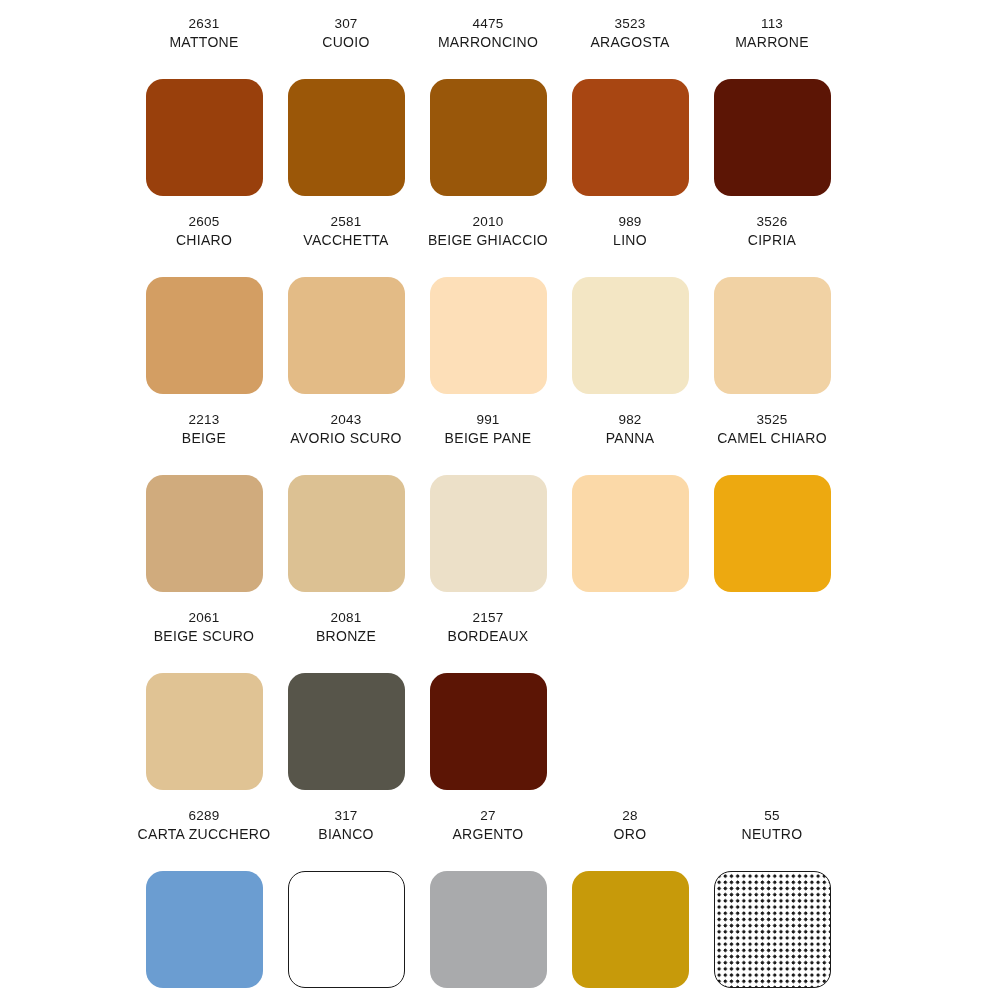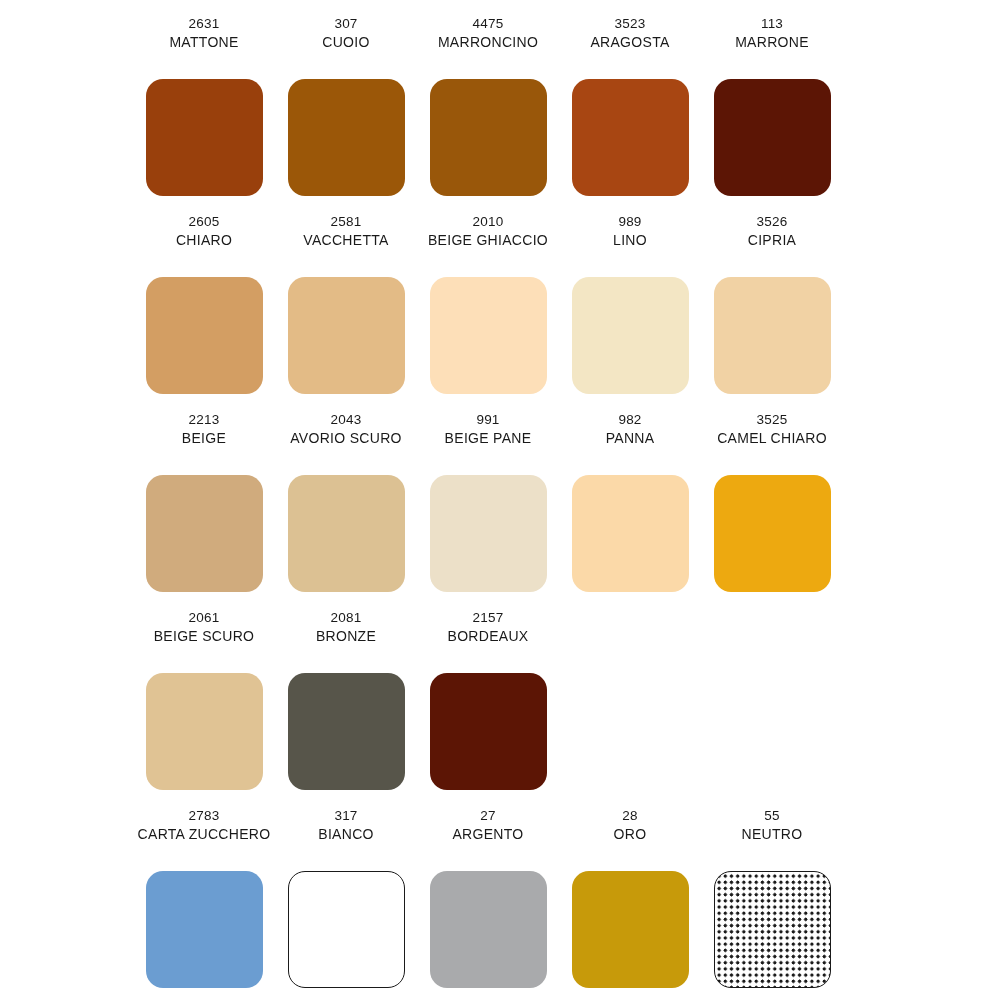--- a/index.html
+++ b/index.html
@@ -258,21 +258,21 @@
           <div class="swatch-name">BORDEAUX</div>
         </div>
         <div class="swatch-chip-wrap">
           <div class="swatch-chip" style="background-color: rgb(92, 21, 5);"></div>
         </div>
       </div>
     </div>
     <div class="swatch-row">
       <div class="swatch-cell">
         <div class="swatch-labels">
-          <div class="swatch-code">2783</div>
+          <div class="swatch-code">6289</div>
           <div class="swatch-name">CARTA ZUCCHERO</div>
         </div>
         <div class="swatch-chip-wrap">
           <div class="swatch-chip" style="background-color: rgb(107, 157, 209);"></div>
         </div>
       </div>
       <div class="swatch-cell">
         <div class="swatch-labels">
           <div class="swatch-code">317</div>
           <div class="swatch-name">BIANCO</div>

